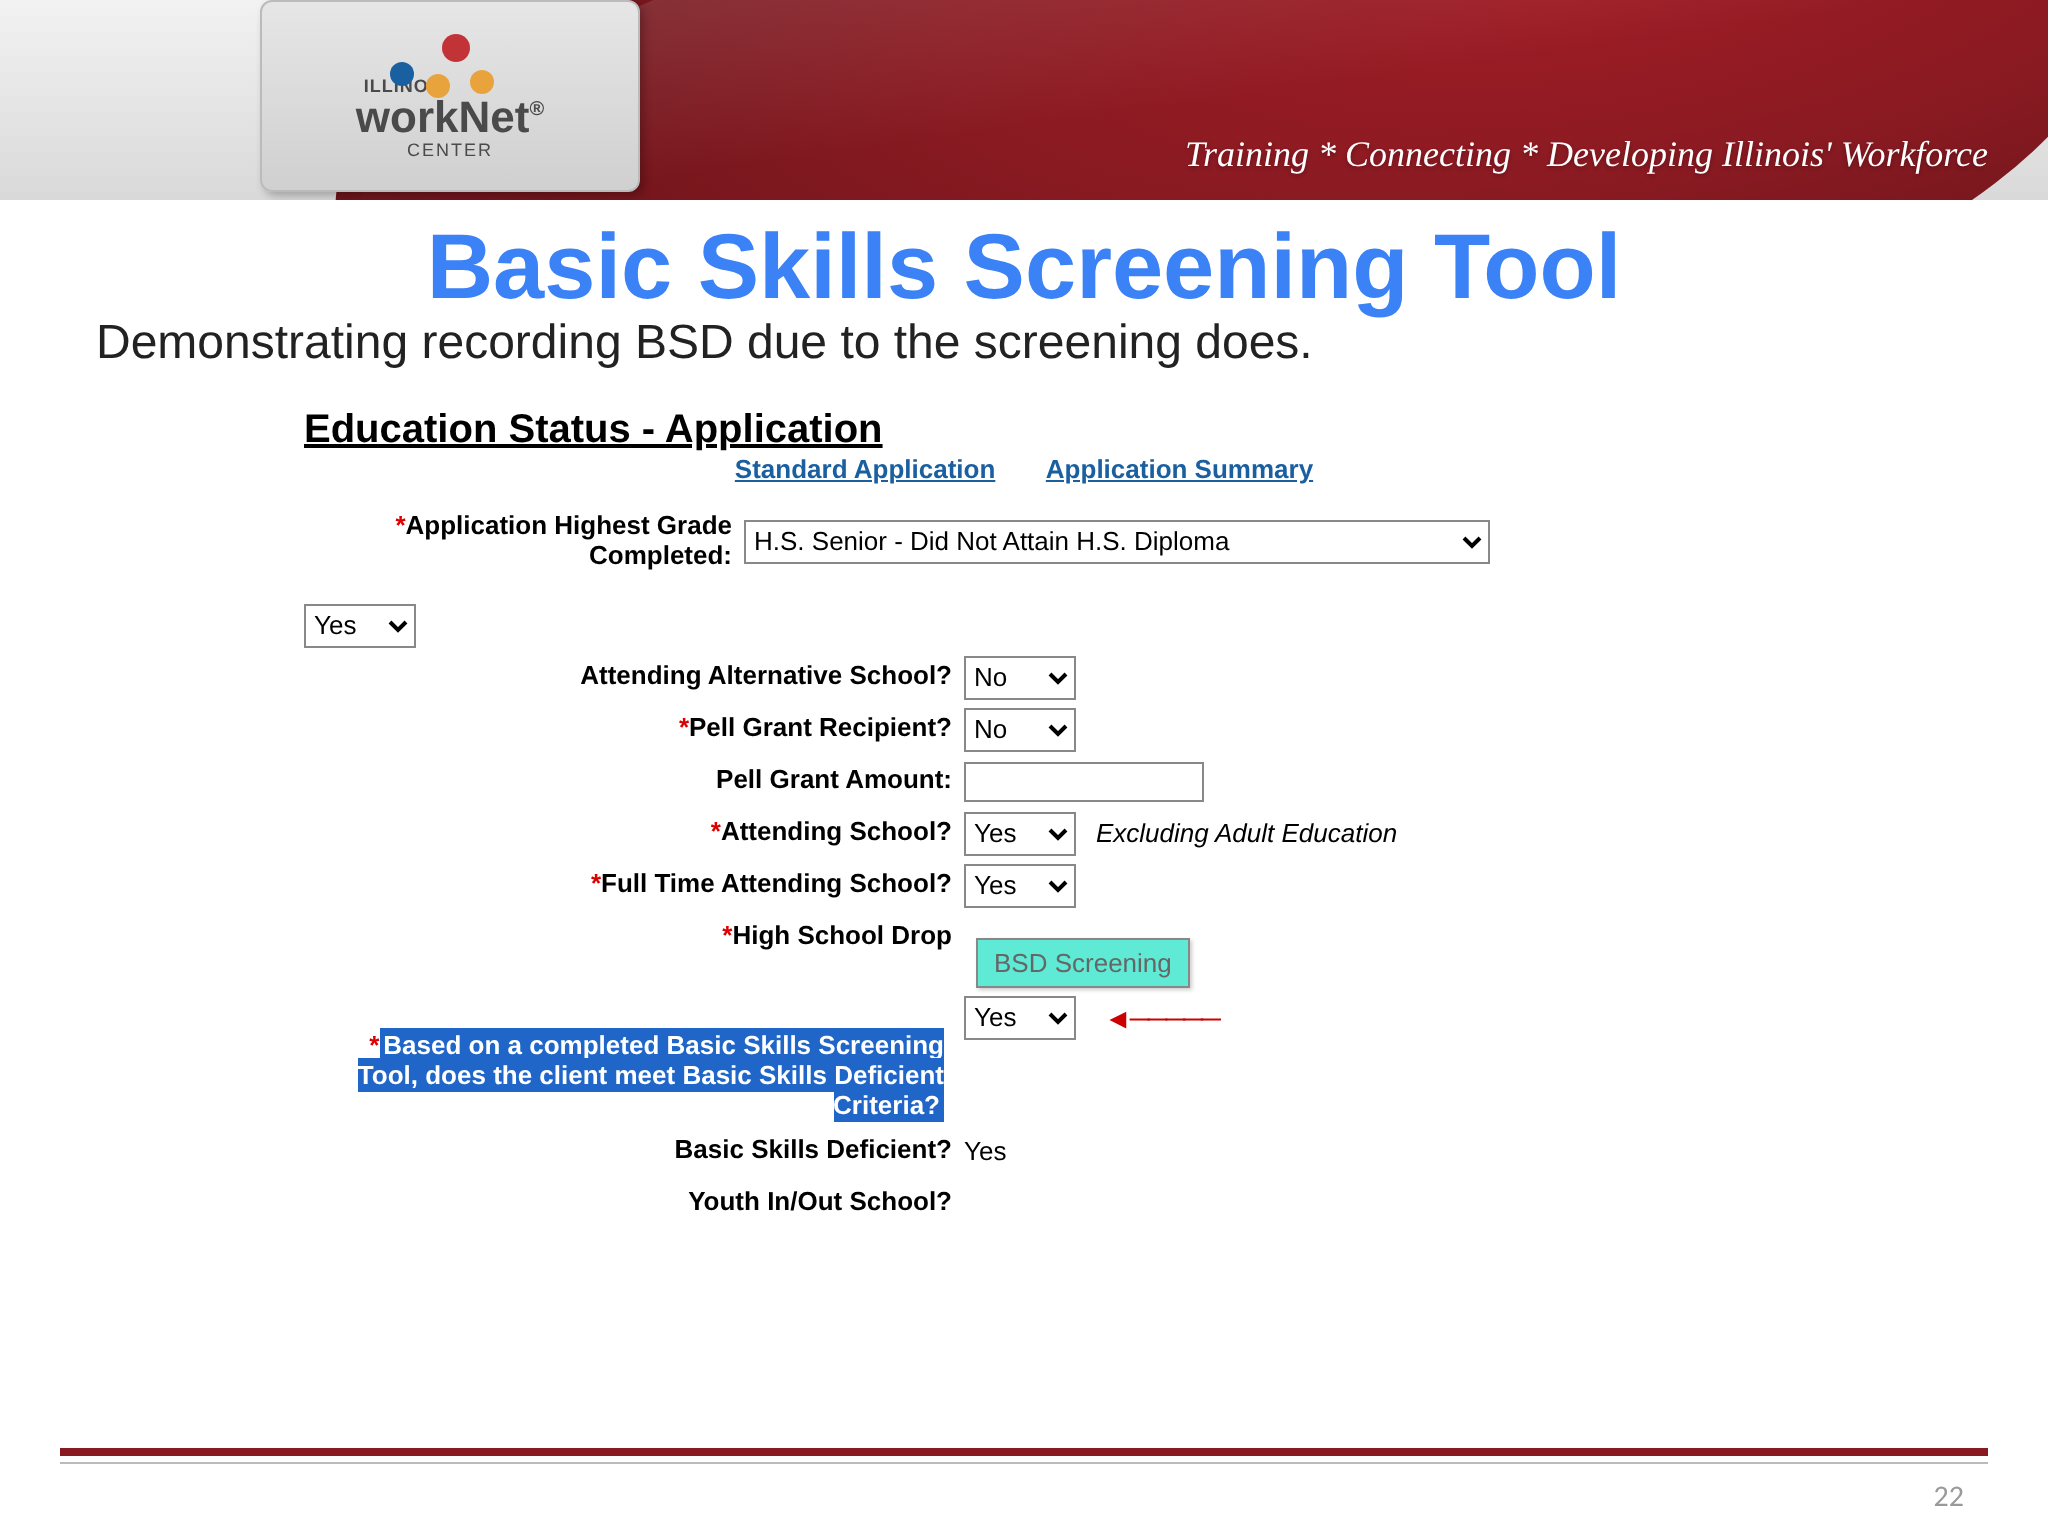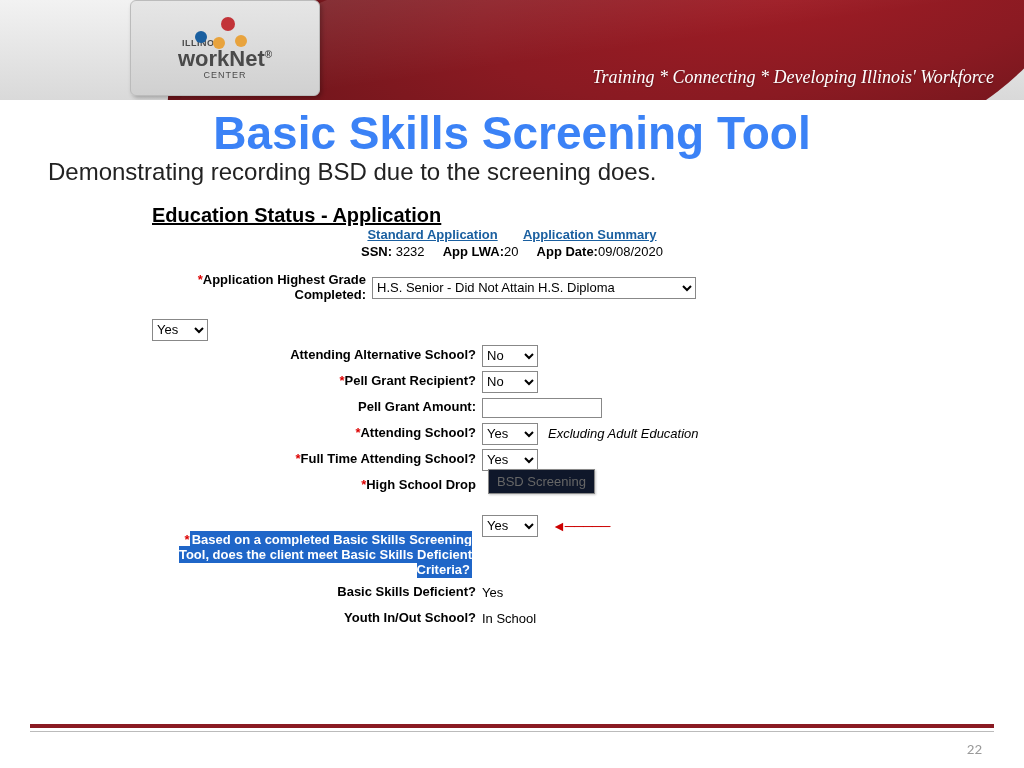--- a/index.html
+++ b/index.html
@@ -114,21 +114,21 @@
     width: 330px;
     text-align: right;
     padding-right: 6px;
     font-weight: bold;
     font-size: 13px;
     line-height: 1.15;
   }
   .lbl .ast { color:#d00; }
   .val { flex:1; display:flex; align-items:center; }
   select.wide {
-    width: 324px; height:22px; font-size:13px;
+    width: 373px; height:22px; font-size:13px;
     border:1px solid #888; background:#fff;
   }
   select.small {
     width: 56px; height:22px; font-size:13px;
     border:1px solid #888; background:#fff;
   }
   input.txt {
     width:120px; height:20px; border:1px solid #888; background:#fff;
     font-size:13px;
   }
@@ -136,21 +136,21 @@
 
   .hl {
     background:#1f66c8;
     color:#fff;
     font-weight:bold;
     padding:1px 2px;
   }
   .tooltip-box {
     position:absolute;
     border:1px solid #888;
-    background:#0f172a;
+    background:#5eead4;
     color:#666;
     font-size:13px;
     padding:4px 8px;
     box-shadow:1px 1px 2px rgba(0,0,0,0.2);
   }
   .arrow-red {
     color:#c00;
     font-size:14px;
     letter-spacing:-1px;
     margin-left:14px;
@@ -200,27 +200,20 @@
 <div class="slide-title">Basic Skills Screening Tool</div>
 <div class="slide-sub">Demonstrating recording BSD due to the screening does.</div>
 
 <div class="form-wrap" style="position:relative;">
   <div class="form-title">Education Status - Application</div>
   <div class="form-links">
     <a>Standard Application</a>
     <span class="gap"></span>
     <a>Application Summary</a>
   </div>
-  <div class="form-meta">
-    <b>SSN:</b> <span>3232</span>
-    &nbsp;&nbsp;&nbsp;
-    <b>App LWA:</b><span>20</span>
-    &nbsp;&nbsp;&nbsp;
-    <b>App Date:</b><span>09/08/2020</span>
-  </div>
 
   <div class="form-grid">
 
     <div class="row" style="margin-bottom:16px;">
       <div class="lbl" style="width:220px;">
         <span class="ast">*</span><span>Application Highest Grade Completed:</span>
       </div>
       <div class="val">
         <select class="wide">
           <option>H.S. Senior - Did Not Attain H.S. Diploma</option>
@@ -299,23 +292,20 @@
 
     <div class="row">
       <div class="lbl"><span>Basic Skills Deficient?</span></div>
       <div class="val">
           <span class="plain-val">Yes</span>
         </div>
     </div>
 
     <div class="row">
       <div class="lbl"><span>Youth In/Out School?</span></div>
-      <div class="val">
-          <span class="plain-val">In School</span>
-        </div>
     </div>
 
   </div>
 
   <div class="tooltip-box" style="left:336px; top:265px;">BSD Screening</div>
 </div>
 
 <div class="footer-bar"></div>
 <div class="page-num">22</div>
 

